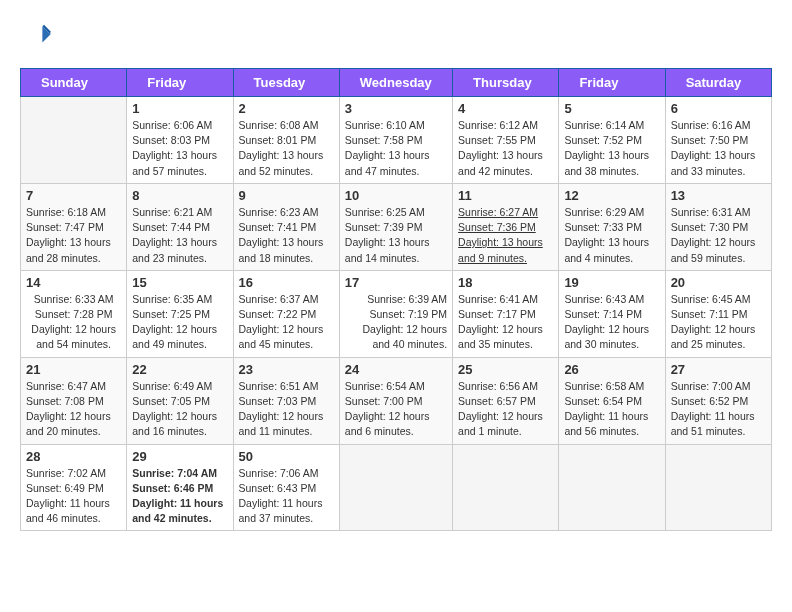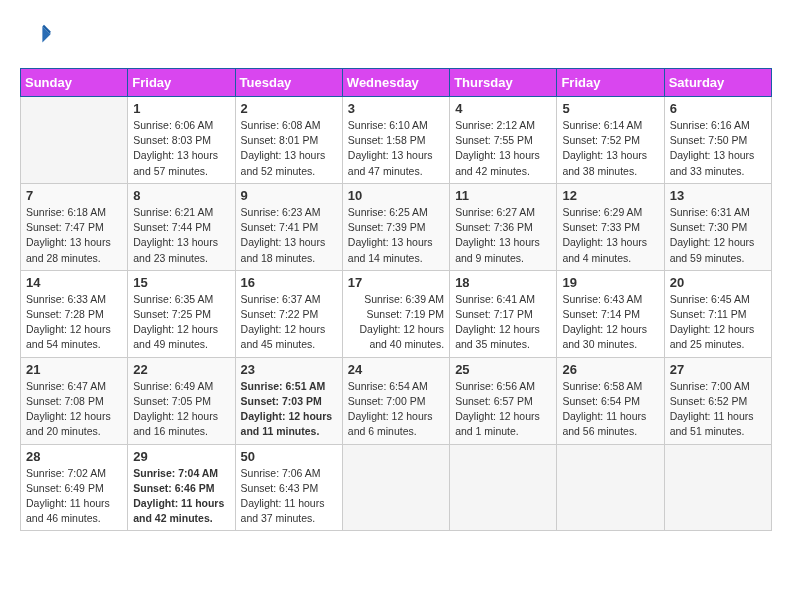--- a/index.html
+++ b/index.html
@@ -45,23 +45,23 @@
     .subtitle {
       font-size: 16px;
       color: #555;
     }
     table {
       width: 100%;
       border-collapse: collapse;
       font-size: 11px;
     }
     thead tr th {
-      background-color: #d946ef;
+      background-color: #8b5cf6;
       color: #fff;
-      padding: 6px 4px;
+      padding: 6px 20px;
       text-align: left;
       font-size: 13px;
       font-weight: bold;
       border: 1px solid #1a5da5;
     }
     tbody tr td {
       border: 1px solid #ccc;
       vertical-align: top;
       padding: 4px 5px;
       width: 106px;
@@ -132,27 +132,27 @@
         <td>
           <span class="day-num">2</span>
           <div class="day-info" style="white-space: pre-line;">Sunrise: 6:08 AM
 Sunset: 8:01 PM
 Daylight: 13 hours
 and 52 minutes.</div>
         </td>
         <td>
           <span class="day-num">3</span>
           <div class="day-info" style="white-space: pre-line;">Sunrise: 6:10 AM
-Sunset: 1:58 PM
+Sunset: 7:58 PM
 Daylight: 13 hours
 and 47 minutes.</div>
         </td>
         <td>
           <span class="day-num">4</span>
-          <div class="day-info" style="white-space: pre-line;">Sunrise: 2:12 AM
+          <div class="day-info" style="white-space: pre-line;">Sunrise: 6:12 AM
 Sunset: 7:55 PM
 Daylight: 13 hours
 and 42 minutes.</div>
         </td>
         <td>
           <span class="day-num">5</span>
           <div class="day-info" style="white-space: pre-line;">Sunrise: 6:14 AM
 Sunset: 7:52 PM
 Daylight: 13 hours
 and 38 minutes.</div>
@@ -189,21 +189,21 @@
         </td>
         <td>
           <span class="day-num">10</span>
           <div class="day-info" style="white-space: pre-line;">Sunrise: 6:25 AM
 Sunset: 7:39 PM
 Daylight: 13 hours
 and 14 minutes.</div>
         </td>
         <td>
           <span class="day-num">11</span>
-          <div class="day-info" style="white-space: pre-line;">Sunrise: 6:27 AM
+          <div class="day-info" style="white-space: pre-line; text-decoration: underline;">Sunrise: 6:27 AM
 Sunset: 7:36 PM
 Daylight: 13 hours
 and 9 minutes.</div>
         </td>
         <td>
           <span class="day-num">12</span>
           <div class="day-info" style="white-space: pre-line;">Sunrise: 6:29 AM
 Sunset: 7:33 PM
 Daylight: 13 hours
 and 4 minutes.</div>
@@ -212,21 +212,21 @@
           <span class="day-num">13</span>
           <div class="day-info" style="white-space: pre-line;">Sunrise: 6:31 AM
 Sunset: 7:30 PM
 Daylight: 12 hours
 and 59 minutes.</div>
         </td>
       </tr>
       <tr>
         <td>
           <span class="day-num">14</span>
-          <div class="day-info" style="white-space: pre-line;">Sunrise: 6:33 AM
+          <div class="day-info" style="white-space: pre-line; text-align: center;">Sunrise: 6:33 AM
 Sunset: 7:28 PM
 Daylight: 12 hours
 and 54 minutes.</div>
         </td>
         <td>
           <span class="day-num">15</span>
           <div class="day-info" style="white-space: pre-line;">Sunrise: 6:35 AM
 Sunset: 7:25 PM
 Daylight: 12 hours
 and 49 minutes.</div>
@@ -277,21 +277,21 @@
         </td>
         <td>
           <span class="day-num">22</span>
           <div class="day-info" style="white-space: pre-line;">Sunrise: 6:49 AM
 Sunset: 7:05 PM
 Daylight: 12 hours
 and 16 minutes.</div>
         </td>
         <td>
           <span class="day-num">23</span>
-          <div class="day-info" style="white-space: pre-line; font-weight: bold;">Sunrise: 6:51 AM
+          <div class="day-info" style="white-space: pre-line;">Sunrise: 6:51 AM
 Sunset: 7:03 PM
 Daylight: 12 hours
 and 11 minutes.</div>
         </td>
         <td>
           <span class="day-num">24</span>
           <div class="day-info" style="white-space: pre-line;">Sunrise: 6:54 AM
 Sunset: 7:00 PM
 Daylight: 12 hours
 and 6 minutes.</div>

